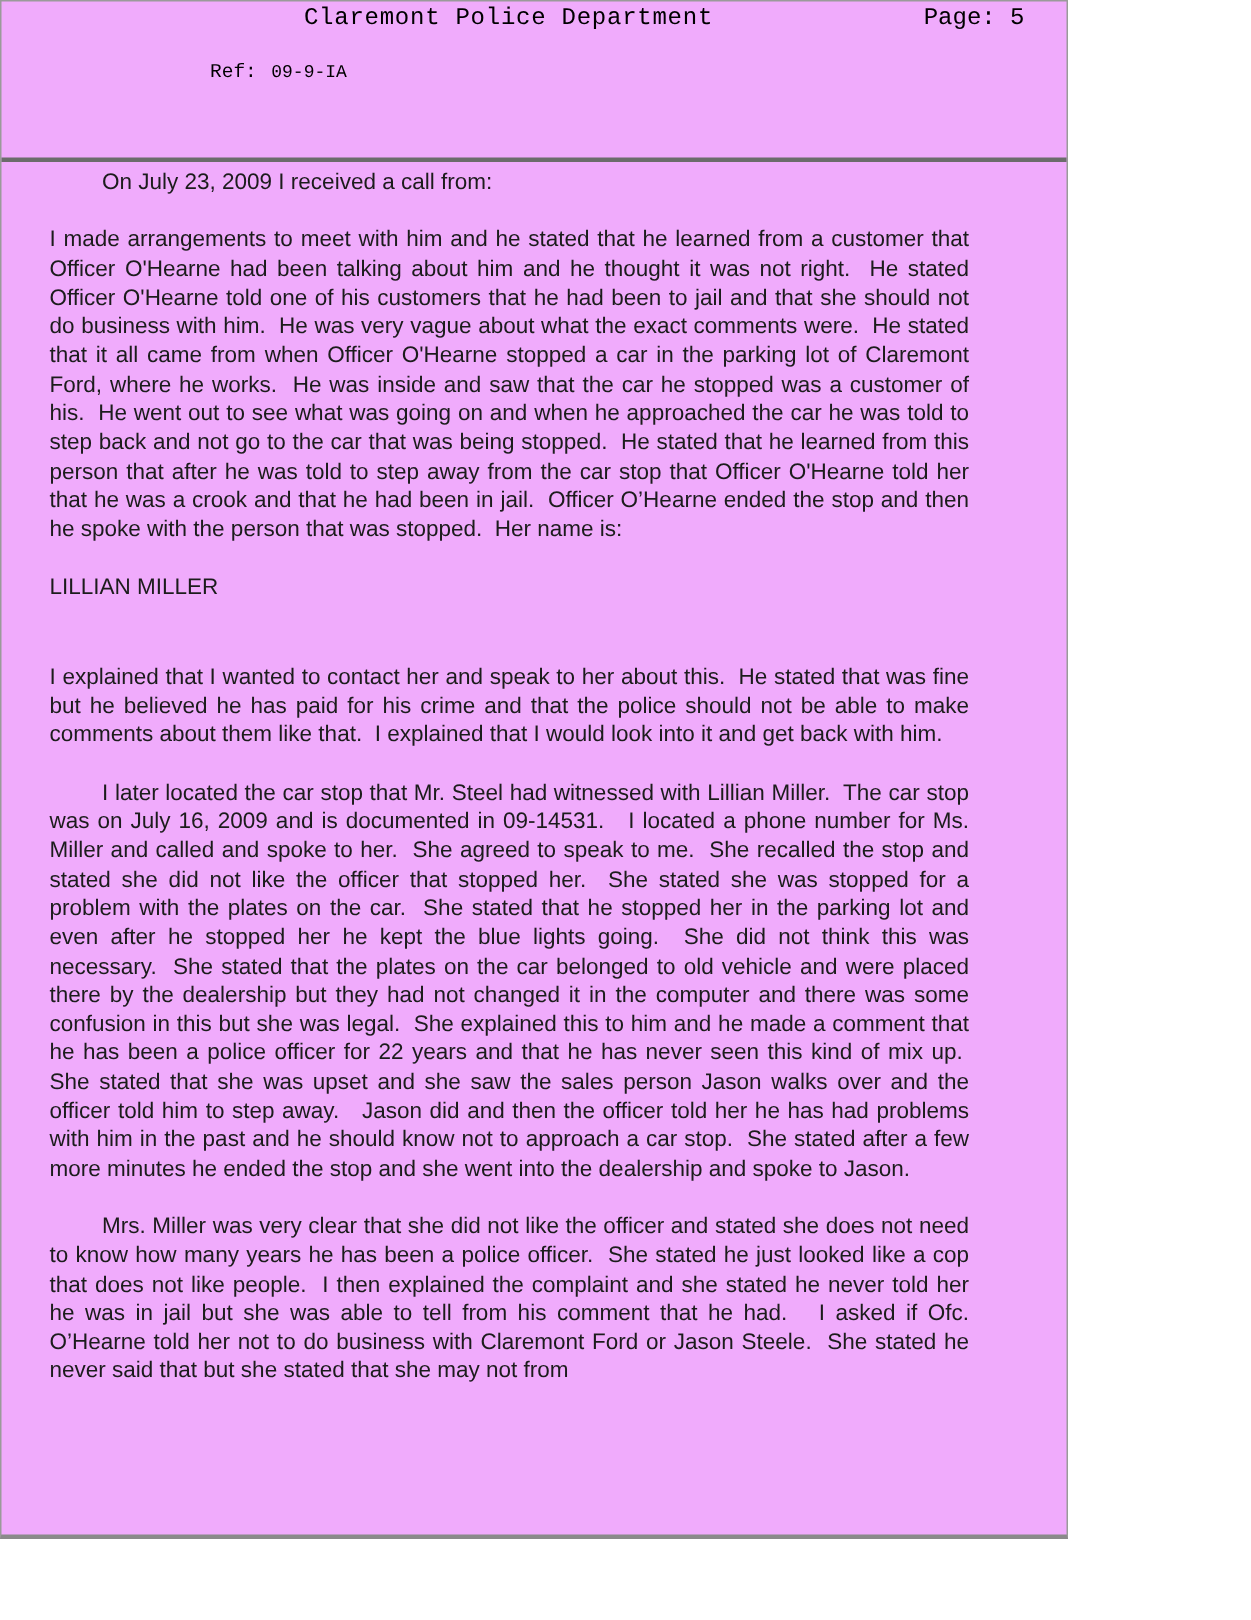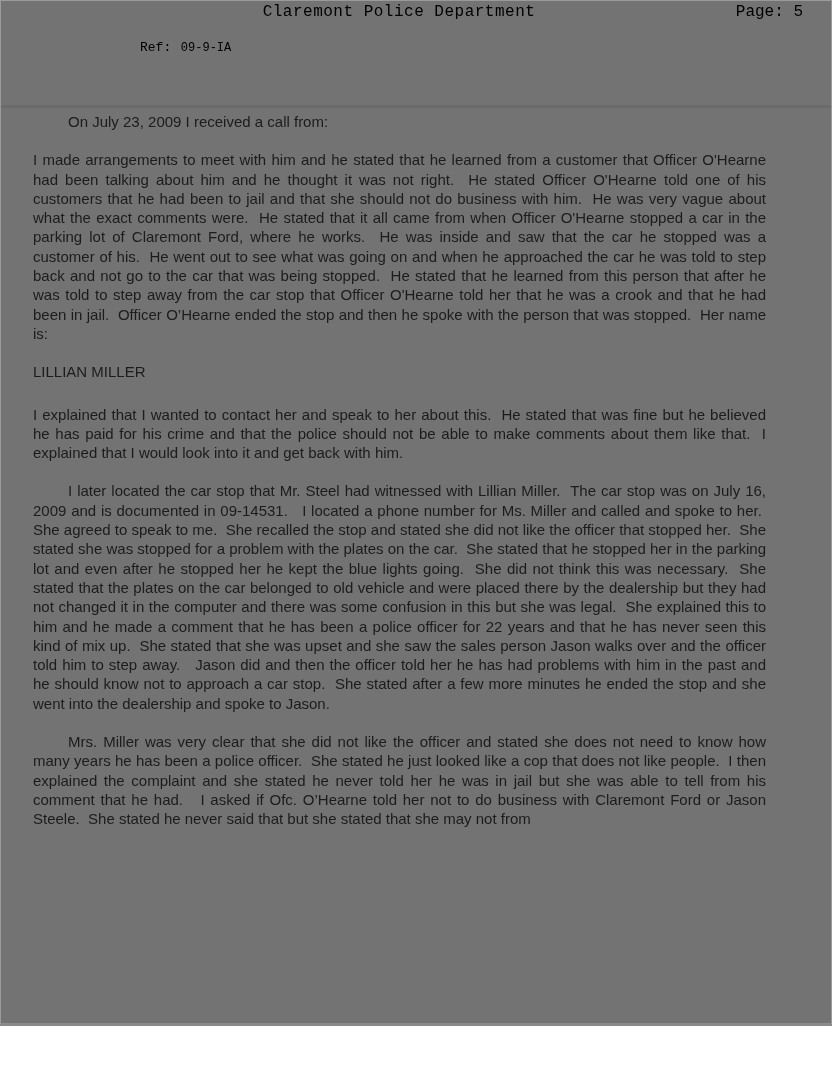--- a/index.html
+++ b/index.html
@@ -11,23 +11,23 @@
     width: 834px;
     height: 1080px;
     position: relative;
     font-family: "Liberation Sans", sans-serif;
     color: #1c1c1c;
   }
   .page {
     position: absolute;
     left: 0;
     top: 0;
-    width: 832px;
+    width: 712px;
     height: 1026px;
-    background: #737373;
+    background: #f0abfc;
     border: 1px solid #9a9a9a;
     border-bottom: 3px solid #8a8a8a;
     box-sizing: border-box;
   }
   
   .report-header {
     position: relative;
     height: 104px;
     font-family: "Liberation Mono", "DejaVu Sans Mono", monospace;
     color: #000000;
@@ -80,21 +80,21 @@
     font-size: 15px;
     line-height: 19.3px;
   }
   .narrative-body p {
     margin: 0 0 19px 0;
     text-align: justify;
   }
   p.indent { text-indent: 35px; }
   p.name-bold { font-weight: bold; text-align: left; }
   p.caps-line { text-align: left; }
-  p.gap-after { margin-bottom: 23px; }
+  p.gap-after { margin-bottom: 41px; }
 </style>
 </head>
 <body>
 
 <div class="page">
 
   <header class="report-header">
     <div class="dept-title">Claremont Police Department</div>
     <div class="page-number">Page: 5</div>
     <div class="reference-line">

